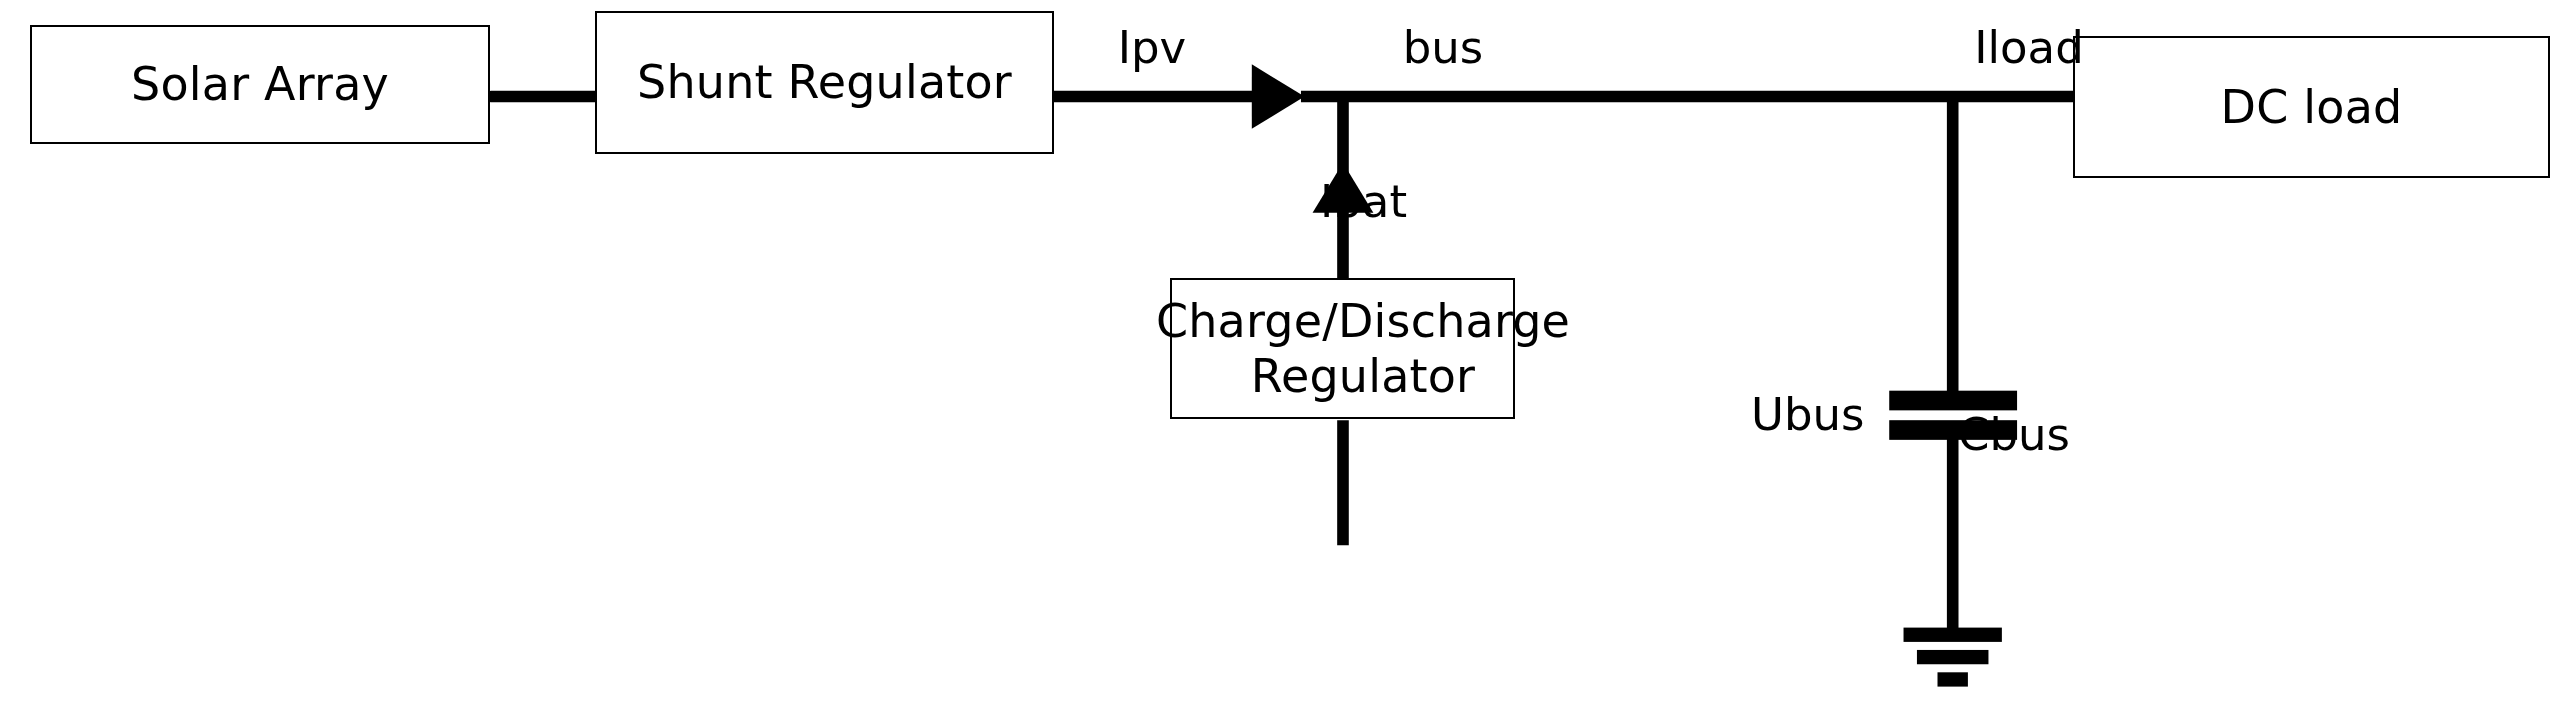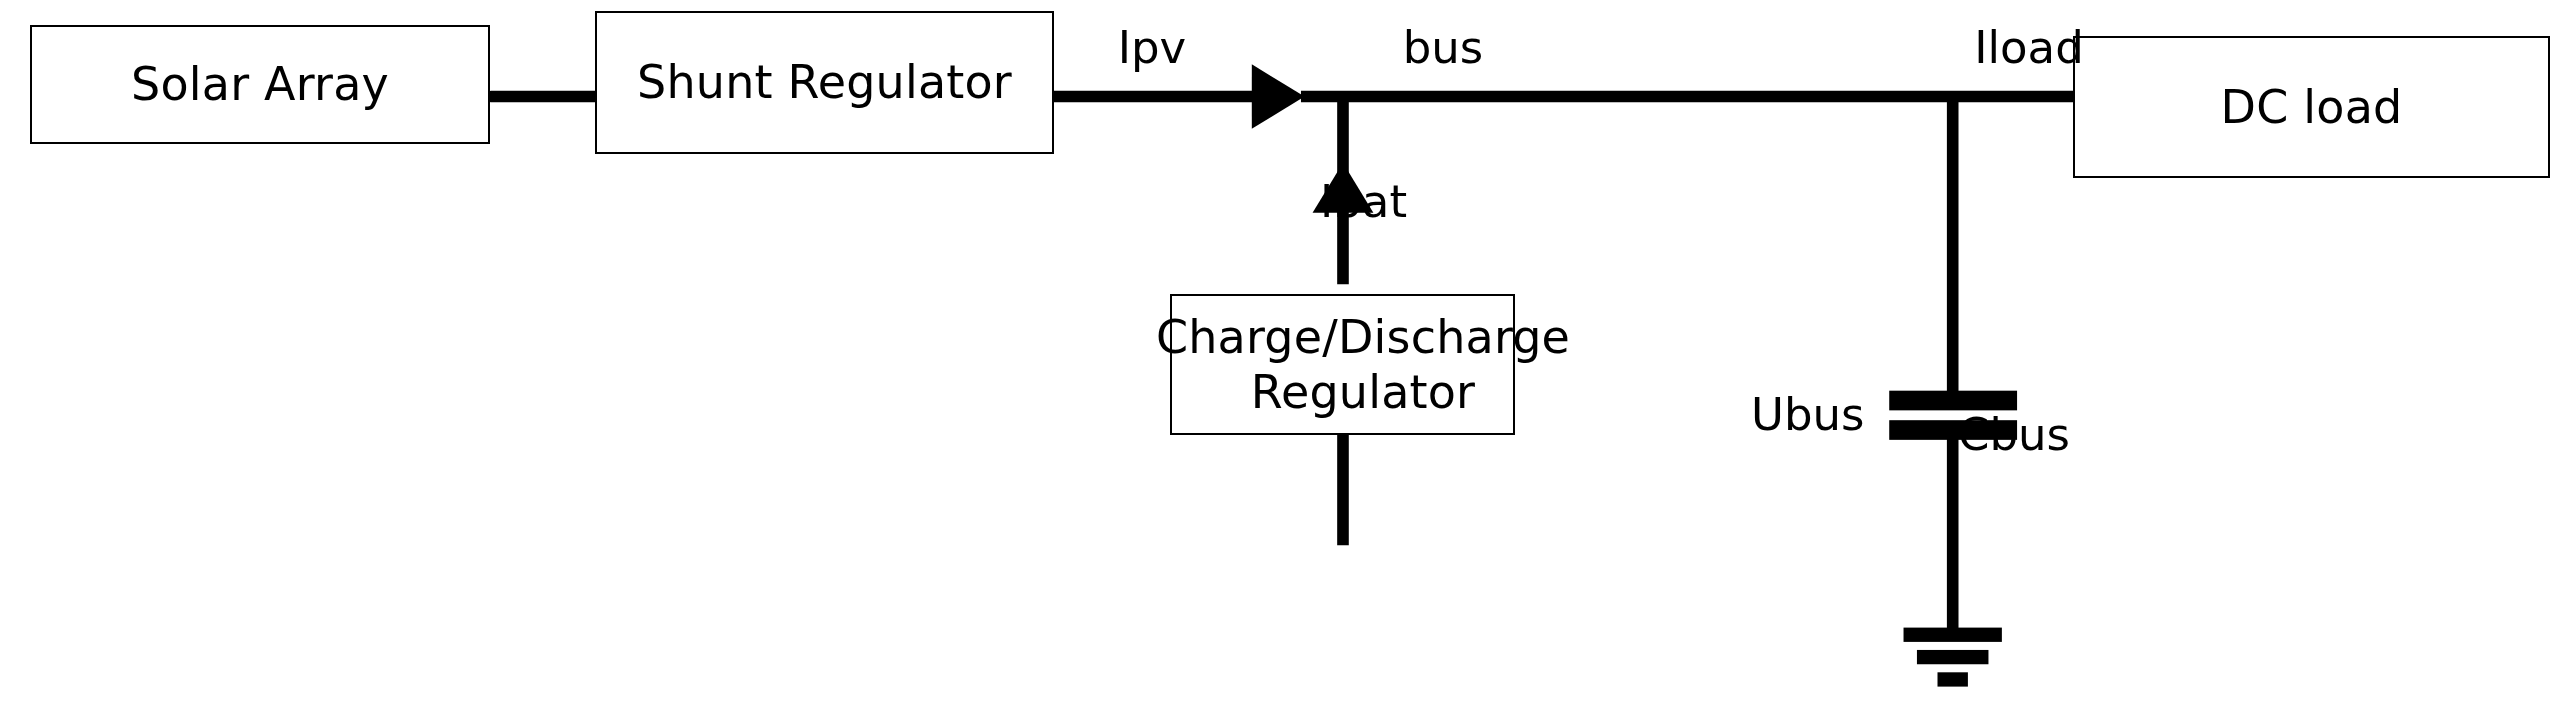--- a/index.html
+++ b/index.html
@@ -88,21 +88,21 @@
   </svg>
 
   <div class="block-box" style="left:30px; top:25px; width:460px; height:119px;">
     <span class="block-label">Solar Array</span>
   </div>
 
   <div class="block-box" style="left:595px; top:11px; width:459px; height:143px;">
     <span class="block-label">Shunt Regulator</span>
   </div>
 
-  <div class="block-box" style="left:1170px; top:294px; width:345px; height:141px;padding-left:41px;">
+  <div class="block-box" style="left:1170px; top:278px; width:345px; height:141px;padding-left:41px;">
     <span class="block-label">Charge/Discharge
 Regulator</span>
   </div>
 
 
   <div class="block-box" style="left:2073px; top:36px; width:477px; height:142px;">
     <span class="block-label">DC load</span>
   </div>
 
   <span class="wire-label center" style="left:1152px; top:25px;">Ipv</span>

